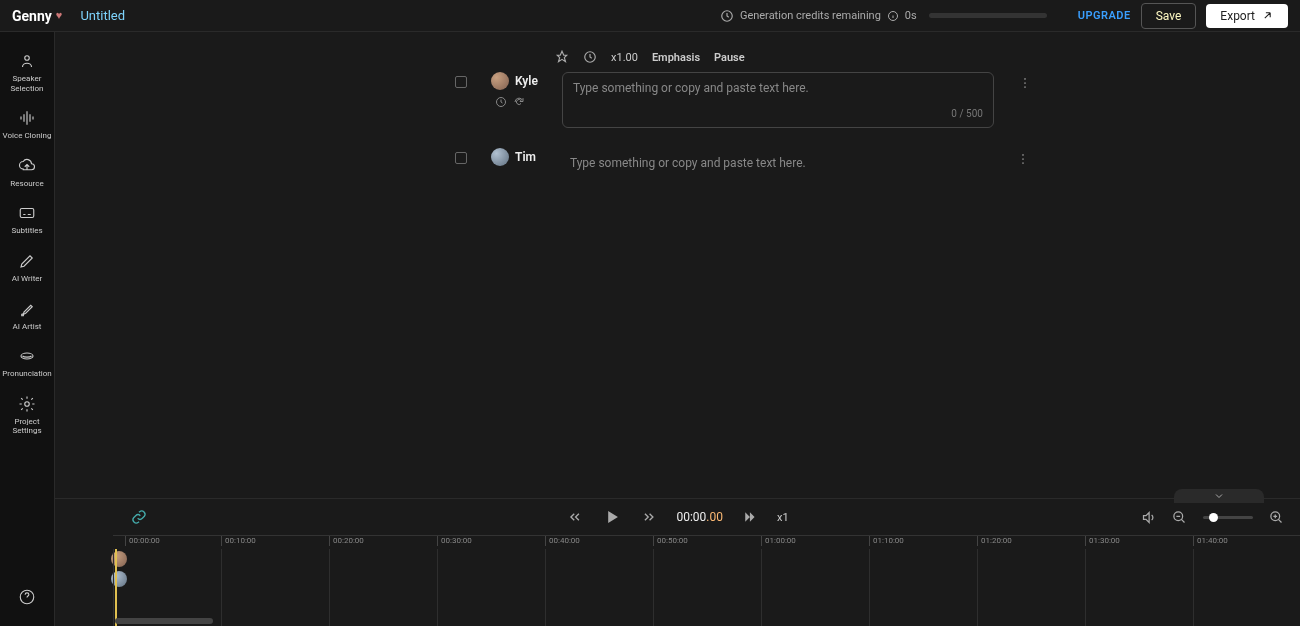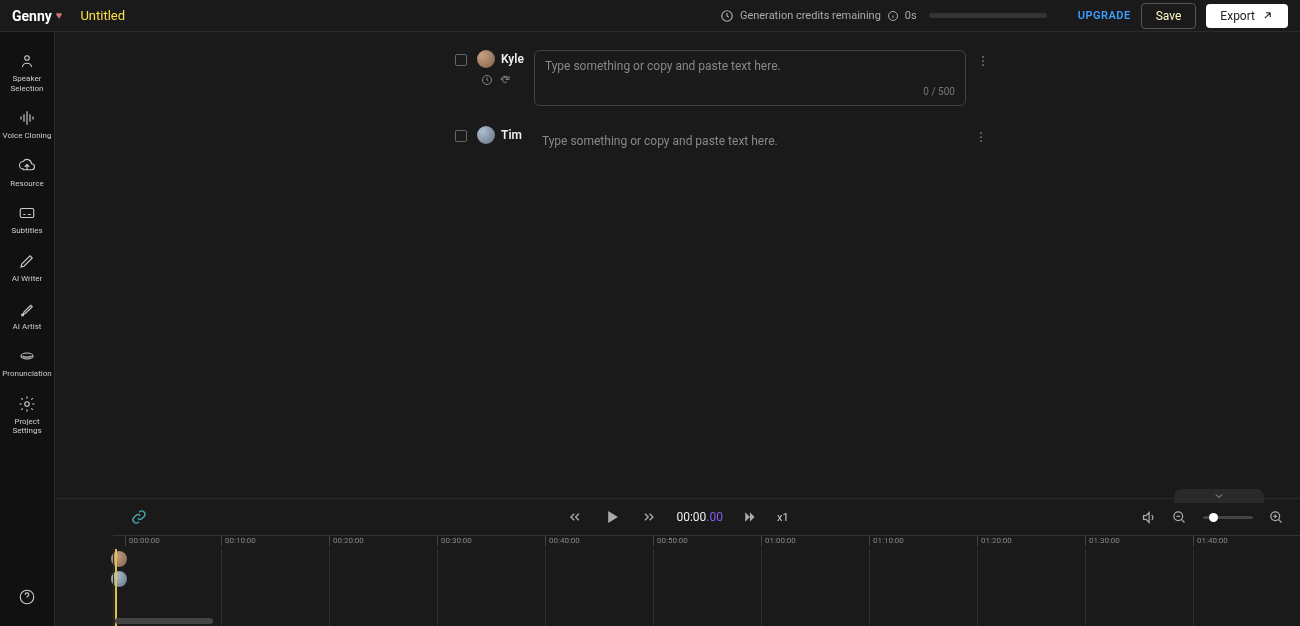--- a/index.html
+++ b/index.html
@@ -1,20 +1,20 @@
 <!DOCTYPE html>
 <html><head>
 <meta charset="utf-8">
 <style>
 * { margin:0; padding:0; box-sizing:border-box; font-family:-apple-system,BlinkMacSystemFont,"Segoe UI",Roboto,sans-serif; }
 body { background:#1a1a1a; color:#ccc; width:1300px; height:626px; overflow:hidden; display:flex; flex-direction:column; }
 .header { height:32px; background:#1a1a1a; display:flex; align-items:center; padding:0 12px; border-bottom:1px solid #2a2a2a; }
 .logo { display:flex; align-items:center; gap:4px; font-size:14px; font-weight:700; color:#fff; }
 .logo-heart { color:#c77; font-size:11px; }
-.title { margin-left:18px; font-size:13px; color:#fde047; }
+.title { margin-left:18px; font-size:13px; color:#7dd3fc; }
 .spacer { flex:1; }
 .credits { display:flex; align-items:center; gap:6px; font-size:11px; color:#aaa; }
 .credits .ico { width:14px; height:14px; }
 .progress-bar { width:118px; height:5px; background:#333; border-radius:3px; margin-left:6px; }
 .upgrade { color:#3a9fff; font-size:11px; font-weight:600; letter-spacing:.5px; margin-left:31px; cursor:pointer; }
 .btn { margin-left:10px; padding:5px 14px; border-radius:4px; font-size:12px; cursor:pointer; }
 .btn-save { background:#1a1a1a; border:1px solid #555; color:#fef9c3; }
 .btn-export { background:#fff; color:#222; border:none; display:flex; align-items:center; gap:6px; }
 .body { flex:1; display:flex; min-height:0; }
 .sidebar { width:55px; background:#111; border-right:1px solid #2a2a2a; display:flex; flex-direction:column; align-items:center; padding-top:12px; }
@@ -26,21 +26,21 @@
 .toolbar-row { height:30px; background:#1f1f1f; border-bottom:1px solid #2a2a2a; display:flex; align-items:center; padding:0 14px; }
 .toolbar-left { display:flex; align-items:center; gap:8px; margin-left:330px; }
 .select-all-box { width:12px; height:12px; border:1px solid #777; border-radius:2px; }
 .select-all-lbl { font-size:11px; color:#ccc; }
 .toolbar-right { display:flex; gap:14px; margin-left:auto; margin-right:320px; }
 .toolbar-right .ico { width:16px; height:16px; color:#888; cursor:pointer; }
 .editor { flex:1; padding:18px 0; position:relative; overflow:auto; }
 .format-bar { display:flex; align-items:center; gap:14px; margin-left:500px; margin-bottom:8px; font-size:11px; color:#ccc; }
 .format-bar .ico { width:14px; height:14px; color:#aaa; }
 .fb-item { cursor:pointer; }
-.block { display:flex; align-items:flex-start; gap:10px; margin-left:400px; margin-bottom:20px; }
+.block { display:flex; align-items:flex-start; gap:24px; margin-left:400px; margin-bottom:20px; }
 .blk-check { width:12px; height:12px; border:1px solid #666; border-radius:2px; margin-top:4px; cursor:pointer; }
 .avatar { width:18px; height:18px; border-radius:50%; }
 .av-k { background:radial-gradient(circle at 30% 30%, #c8a080, #806050); }
 .av-t { background:radial-gradient(circle at 30% 30%, #b0c0d0, #607080); }
 .speaker-col { display:flex; flex-direction:column; gap:6px; }
 .speaker-row { display:flex; align-items:center; gap:6px; }
 .speaker-name { font-size:12px; font-weight:600; color:#eee; }
 .small-icons { display:flex; gap:6px; margin-left:4px; }
 .small-icons .ico { width:12px; height:12px; color:#888; }
 .text-box { width:432px; border:1px solid #444; border-radius:6px; padding:8px 10px; position:relative; min-height:56px; display:flex; flex-direction:column; justify-content:space-between; }
@@ -50,21 +50,21 @@
 .row-menu { width:14px; height:14px; color:#888; margin-top:4px; cursor:pointer; }
 .timeline-wrap { height:128px; background:#1a1a1a; border-top:1px solid #2a2a2a; display:flex; flex-direction:column; position:relative; }
 .collapse-tab { position:absolute; right:36px; top:-10px; width:90px; height:14px; background:#2a2a2a; border-radius:8px 8px 0 0; display:flex; align-items:center; justify-content:center; cursor:pointer; }
 .collapse-tab .ico { width:12px; height:12px; color:#aaa; }
 .playbar { height:36px; display:flex; align-items:center; padding:0 16px; }
 .pb-link { width:16px; height:16px; color:#4aa; margin-left:60px; }
 .pb-center { position:absolute; left:50%; transform:translateX(-50%); display:flex; align-items:center; gap:20px; }
 .pb-center .ico { width:16px; height:16px; color:#aaa; cursor:pointer; }
 .pb-center .play { width:18px; height:18px; }
 .timecode { font-size:12px; color:#eee; }
-.timecode .dim { color:#8b5cf6; }
+.timecode .dim { color:#fdba74; }
 .pb-speed { font-size:11px; color:#ccc; }
 .pb-right { margin-left:auto; display:flex; align-items:center; gap:16px; }
 .pb-right .ico { width:15px; height:15px; color:#aaa; cursor:pointer; }
 .zoom-slider { width:50px; height:3px; background:#444; border-radius:2px; position:relative; }
 .zoom-handle { position:absolute; left:6px; top:-3px; width:9px; height:9px; background:#fff; border-radius:50%; }
 .ruler { height:14px; position:relative; margin-left:58px; border-top:1px solid #333; }
 .tick-major { position:absolute; top:0; font-size:8px; color:#888; border-left:1px solid #444; padding-left:3px; height:10px; }
 .tracks { flex:1; display:flex; }
 .track-avatars { width:58px; display:flex; flex-direction:column; gap:4px; padding-left:56px; padding-top:2px; position:absolute; }
 .track-av { width:16px; height:16px; border-radius:50%; }
@@ -165,20 +165,32 @@
       <svg class="ico" viewBox="0 0 24 24" fill="none" stroke="currentColor" stroke-width="1.5">
           <circle cx="12" cy="12" r="9"></circle>
           <path d="M9.5 9a2.5 2.5 0 015 0c0 1.5-2.5 2-2.5 3.5M12 17h.01"></path>
         </svg>
     </div>
   </div>
 
   <div class="main">
 
     <div class="editor">
+      <div class="format-bar">
+        <svg class="ico fb-item" viewBox="0 0 24 24" fill="none" stroke="currentColor" stroke-width="2">
+            <path d="M12 2l3 7h5l-4 4 2 7-6-4-6 4 2-7-4-4h5z"></path>
+          </svg>
+        <svg class="ico fb-item" viewBox="0 0 24 24" fill="none" stroke="currentColor" stroke-width="2">
+            <circle cx="12" cy="12" r="9"></circle>
+            <path d="M12 7v5l3 2"></path>
+          </svg>
+        <span class="fb-item">x1.00</span>
+        <span class="fb-item" style="font-weight:600">Emphasis</span>
+        <span class="fb-item" style="font-weight:600">Pause</span>
+      </div>
 
       <div class="block">
         <div class="blk-check"></div>
         <div class="speaker-col">
           <div class="speaker-row">
             <div class="avatar av-k"></div>
             <span class="speaker-name">Kyle</span>
           </div>
           <div class="small-icons">
             <svg class="ico" viewBox="0 0 24 24" fill="none" stroke="currentColor" stroke-width="2">

